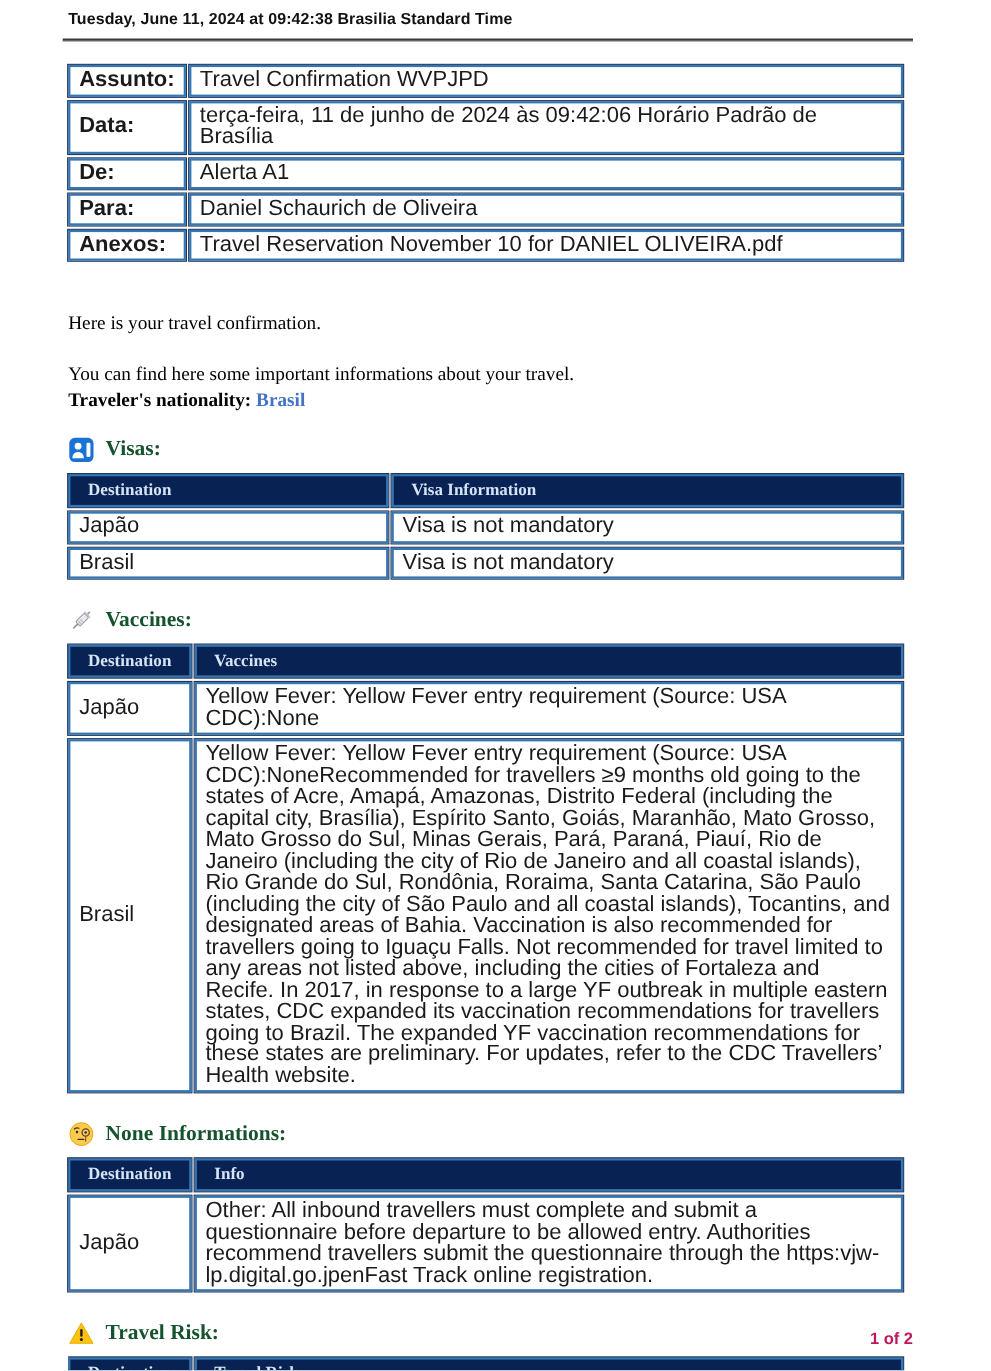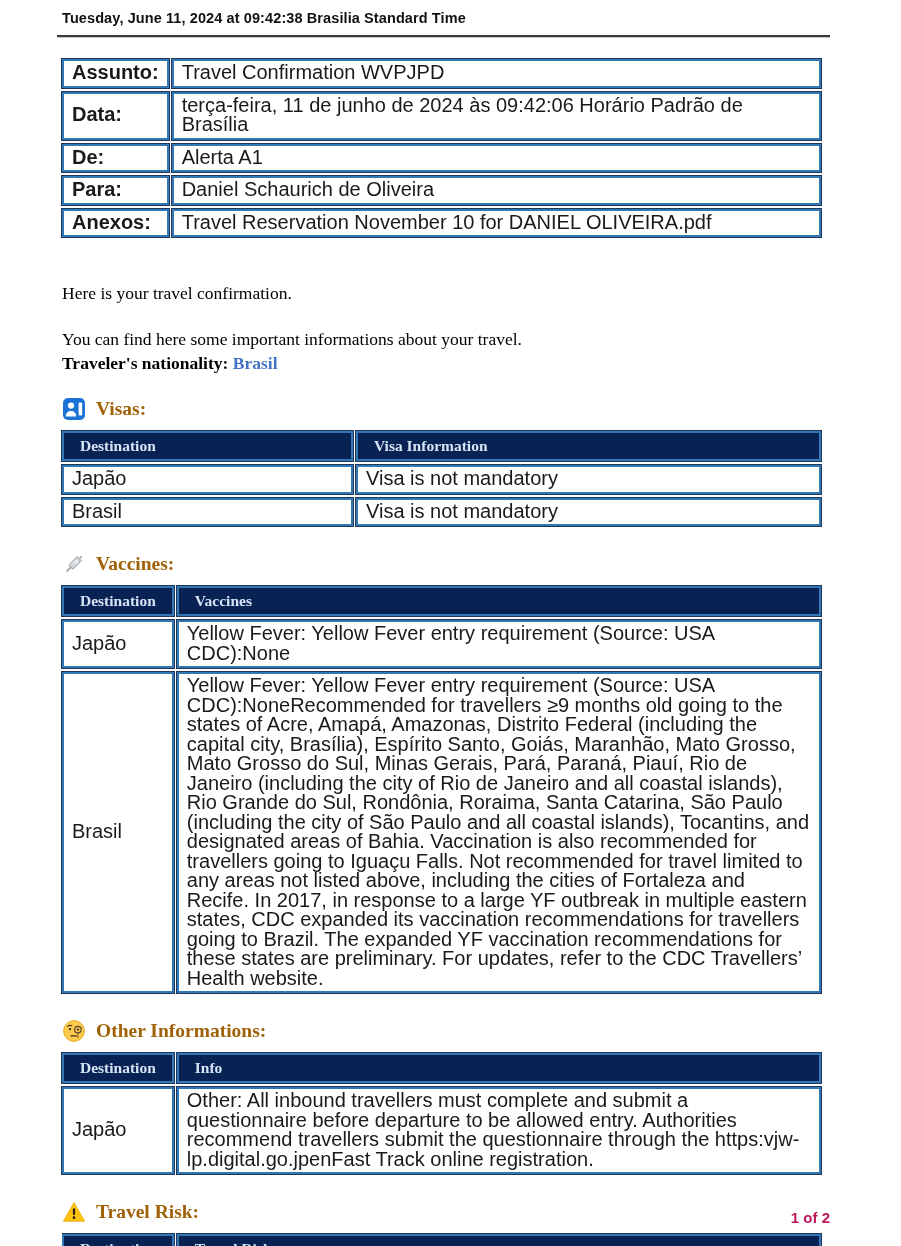--- a/index.html
+++ b/index.html
@@ -25,21 +25,21 @@
   .email-header td.lbl{width:83px;font-weight:bold;}
 
   
   .bodytext{margin-top:40px;font-family:"Liberation Serif",serif;font-size:17.5px;color:#000;}
   .bodytext p{margin:0 0 22px 0;line-height:24px;}
   .bodytext .nat-label{font-weight:bold;}
   .bodytext .nat-value{font-weight:bold;color:#4472C4;}
 
   
   .sec-head{display:flex;align-items:center;gap:10px;margin:22px 0 6px 0;}
-  .sec-head .ttl{font-family:"Liberation Serif",serif;font-weight:bold;font-size:19.5px;color:#a16207;}
+  .sec-head .ttl{font-family:"Liberation Serif",serif;font-weight:bold;font-size:19.5px;color:#14532d;}
   .icn{width:24px;height:24px;display:inline-block;flex:0 0 auto;}
 
   .col-dest-wide{width:255px;}
   .col-dest{width:68px;}
 
   .risk-wrap{height:40px;overflow:hidden;}
   .risk-wrap td.stub{height:14px;}
 
   .page-num{position:absolute;top:1209px;right:71px;font-size:15px;font-weight:600;color:#be185d;}
 </style>
@@ -144,21 +144,21 @@
     <div class="sec-head">
       <svg class="icn" viewBox="0 0 24 24">
         <circle cx="12" cy="12" r="10.4" fill="#FCCB4D" stroke="#E3A815" stroke-width="0.9"></circle>
         <path d="M5.6 7.4q2.1-1.7 4.2-.7" stroke="#4a3520" fill="none" stroke-width="1.1" stroke-linecap="round"></path>
         <circle cx="8" cy="10.2" r="1.15" fill="#3b2b20"></circle>
         <circle cx="15.9" cy="10.6" r="3.3" fill="none" stroke="#5b4632" stroke-width="1.2"></circle>
         <circle cx="15.9" cy="10.6" r="1.15" fill="#3b2b20"></circle>
         <line x1="15.9" y1="13.9" x2="15.9" y2="19" stroke="#5b4632" stroke-width="0.9"></line>
         <path d="M9 16.8h5.2" stroke="#3b2b20" stroke-width="1.2" stroke-linecap="round"></path>
       </svg>
-      <span class="ttl">Other Informations:</span>
+      <span class="ttl">None Informations:</span>
     </div>
     <table class="box">
       <tbody>
           <tr>
         <th class="col-dest">Destination</th>
         <th>Info</th>
       </tr>
       <tr>
         <td>Japão</td>
         <td>Other: All inbound travellers must complete and submit a questionnaire before departure to be allowed entry. Authorities recommend travellers submit the questionnaire through the https:vjw-lp.digital.go.jpenFast Track online registration.</td>

